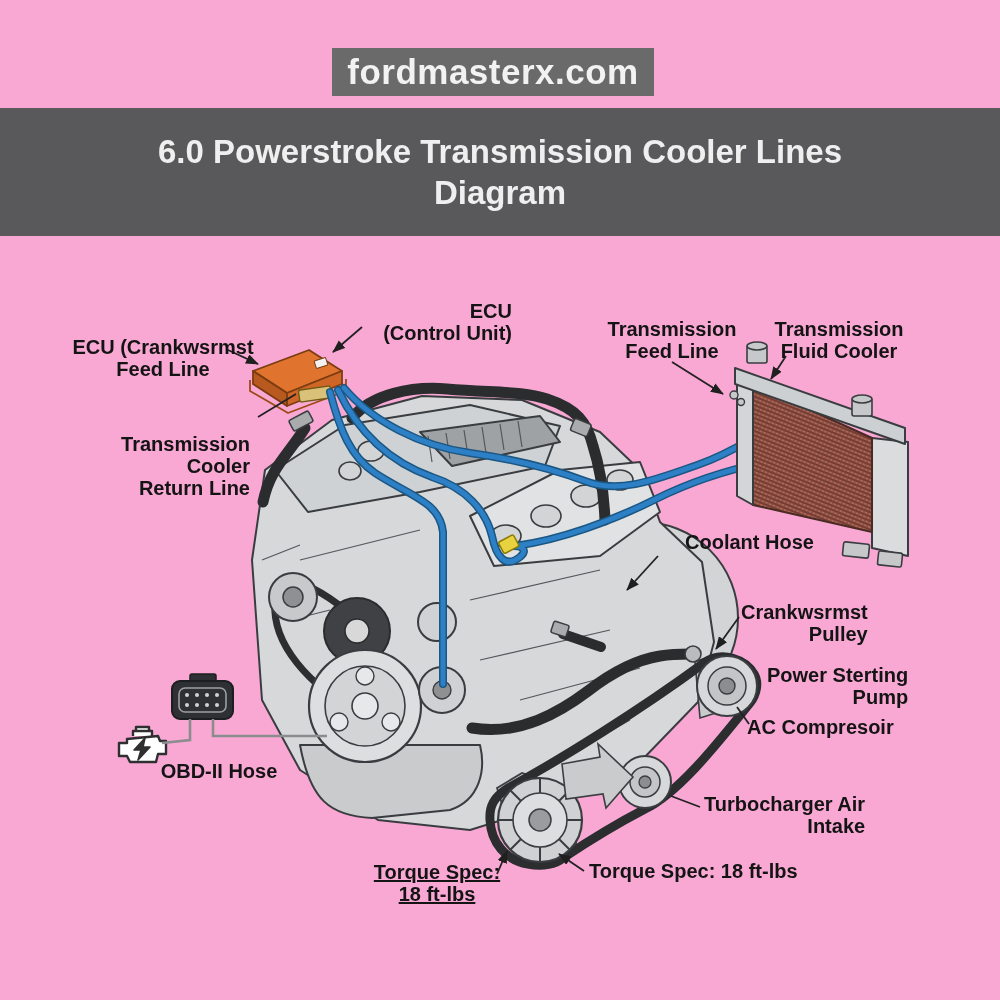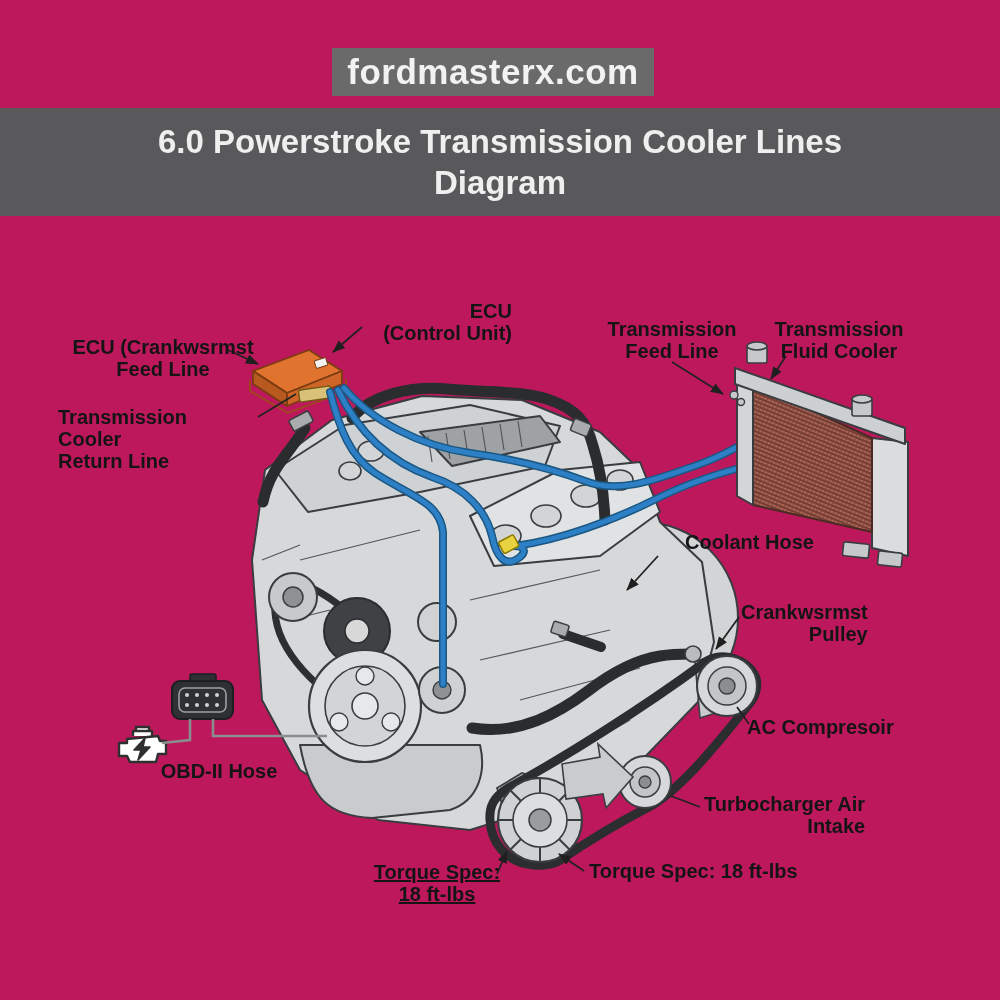--- a/index.html
+++ b/index.html
@@ -1,26 +1,26 @@
 <!DOCTYPE html>
 <html><head>
 <meta charset="utf-8">
 <style>
   html,body{margin:0;padding:0;background:#ffffff;}
-  #stage{position:relative;width:1000px;height:1000px;background:#be185d;overflow:hidden;
+  #stage{position:relative;width:1000px;height:1000px;background:#f9a8d4;overflow:hidden;
          font-family:"Liberation Sans",sans-serif;}
   .banner{position:absolute;left:332px;top:48px;width:322px;height:48px;background:#6a6a6a;
           display:flex;align-items:center;justify-content:center;}
   .banner span{color:#f2f2f2;font-weight:700;font-size:35px;letter-spacing:.5px;}
-  .titlebar{position:absolute;left:0;top:108px;width:1000px;height:108px;background:#59595b;
+  .titlebar{position:absolute;left:0;top:108px;width:1000px;height:128px;background:#59595b;
             display:flex;flex-direction:column;align-items:center;justify-content:center;}
   .titlebar span{color:#efefef;font-weight:700;font-size:33px;line-height:1.25;}
   .lbl{position:absolute;color:#141414;font-weight:700;font-size:20px;line-height:1.1;}
   .lbl span{display:block;}
-  .c{text-align:center;} .r{text-align:left;} .l{text-align:right;}
+  .c{text-align:center;} .r{text-align:right;margin-top:27px;} .l{text-align:right;}
   svg{position:absolute;left:0;top:0;}
 </style>
 </head>
 <body>
 
 <div id="stage">
 
   <div class="banner">
     <span>fordmasterx.com</span>
   </div>
@@ -222,20 +222,24 @@
 
   <div class="lbl l" style="left:685px;top:531px;">
     <span>Coolant Hose</span>
   </div>
 
   <div class="lbl l" style="left:741px;top:601px;">
     <span>Crankwsrmst</span>
     <span>Pulley</span>
   </div>
 
+  <div class="lbl l" style="left:767px;top:664px;">
+    <span>Power Sterting</span>
+    <span>Pump</span>
+  </div>
 
   <div class="lbl l" style="left:747px;top:716px;">
     <span>AC Compresoir</span>
   </div>
 
   <div class="lbl l" style="left:704px;top:793px;">
     <span>Turbocharger Air</span>
     <span>Intake</span>
   </div>
 

